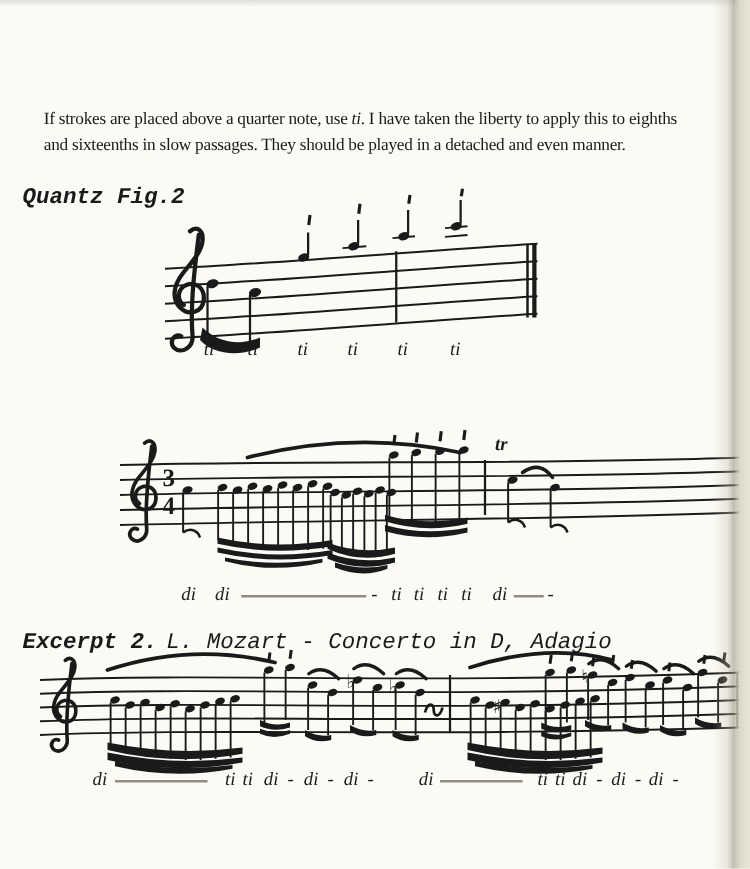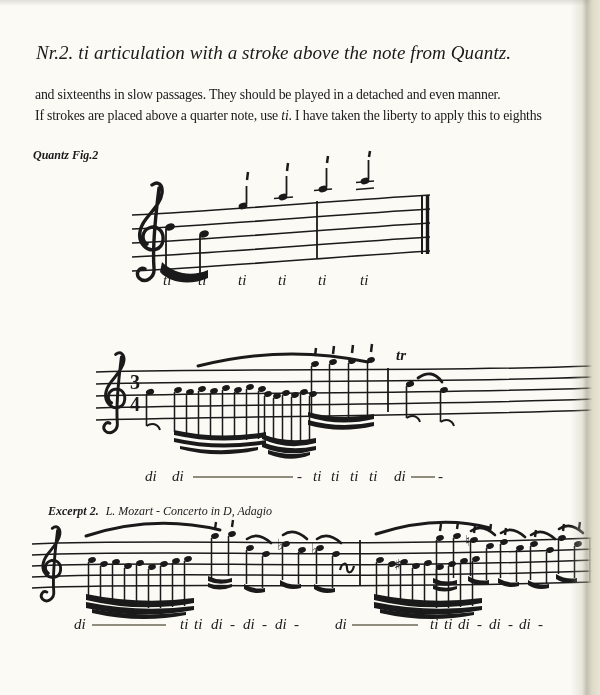--- a/index.html
+++ b/index.html
@@ -11,22 +11,22 @@
   .scan-top{position:absolute;top:0;left:0;width:600px;height:6px;
     background:linear-gradient(180deg,rgba(190,190,184,.45),rgba(190,190,184,0));}
   .scan-edge{position:absolute;right:0;top:0;width:30px;height:695px;
     background:linear-gradient(90deg,rgba(230,226,210,0) 0%,rgba(196,192,172,.35) 40%,
       rgba(148,144,122,.55) 56%,rgba(222,218,200,1) 74%,#e9e5d4 100%);}
   .title{position:absolute;left:36px;top:42px;font-style:italic;font-size:19px;
     white-space:nowrap;letter-spacing:.1px;}
   .intro{position:absolute;left:35px;top:84px;font-size:13.8px;line-height:21px;
     letter-spacing:-.2px;white-space:nowrap;}
   .intro i{font-style:italic;}
-  .figlabel{position:absolute;left:33px;font-size:12px;font-style:italic;font-weight:bold;
-    white-space:nowrap;}
+  .figlabel{position:absolute;left:18px;font-size:18px;font-style:italic;font-weight:bold;
+    white-space:nowrap;font-family:Liberation Mono, monospace;}
   .figlabel .cap{font-weight:normal;margin-left:7px;}
   .lyrics{position:absolute;left:0;top:0;width:600px;height:22px;}
   .lyrics span{position:absolute;top:0;font-style:italic;font-size:15px;white-space:nowrap;}
   .lyrics span.ext{font-size:0;height:2px;background:#908d7e;top:8px;}
   svg{position:absolute;overflow:visible;}
   .qz{left:112px;top:150px;}
   .e1{left:88px;top:342px;}
   .e2{left:28px;top:514px;}
   .ink-s{stroke:#1a1a1a;fill:none;}
   .ink-f{fill:#1a1a1a;stroke:none;}
@@ -34,25 +34,24 @@
   .tsig{font-family:"Liberation Serif",serif;font-weight:bold;font-size:20px;text-anchor:middle;}
   .trtxt{font-family:"Liberation Serif",serif;font-weight:bold;font-style:italic;font-size:15px;}
   .acc{font-family:"DejaVu Sans",sans-serif;font-size:15px;}
 </style>
 </head>
 <body>
 
 <div class="page">
   <div class="scan-top"></div>
 
-  <div class="title">Nr.2. ti articulation with a stroke above the note from Quantz.</div>
 
   <div class="intro">
+    <div><span>If strokes are placed above a quarter note, use </span><i>ti</i><span>. I have taken the liberty to apply this to eighths</span></div>
     <div>and sixteenths in slow passages. They should be played in a detached and even manner.</div>
-    <div><span>If strokes are placed above a quarter note, use </span><i>ti</i><span>. I have taken the liberty to apply this to eighths</span></div>
   </div>
 
   <div class="figlabel" style="top:148px;">Quantz Fig.2</div>
 
   <svg class="qz" width="330" height="136" viewBox="0 -20 330 136">
     <g class="ink-s" stroke-width="1.6">
       <path d="M20,45 C120,40 220,31 318,25"></path>
       <path d="M20,59 C120,54 220,45 318,39"></path>
       <path d="M20,73 C120,68 220,59 318,53"></path>
       <path d="M20,87 C120,82 220,73 318,67"></path>
@@ -178,21 +177,21 @@
     <span style="left:297px">-</span>
     <span style="left:313px">ti</span>
     <span style="left:331px">ti</span>
     <span style="left:350px">ti</span>
     <span style="left:369px">ti</span>
     <span style="left:394px">di</span>
     <span style="left:411px;width:24px" class="ext">—</span>
     <span style="left:438px">-</span>
   </div>
 
-  <div class="figlabel" style="top:504px;margin-left:15px;">
+  <div class="figlabel" style="top:504px;">
     <span>Excerpt 2.</span><span class="cap">L. Mozart - Concerto in D, Adagio</span>
   </div>
 
   <svg class="e2" width="570" height="100" viewBox="0 0 570 100">
     <defs>
       <g id="dg">
         <ellipse class="ink-f" transform="translate(64,46) rotate(-18)" rx="4" ry="2.8"></ellipse>
         <ellipse class="ink-f" transform="translate(76,50) rotate(-18)" rx="4" ry="2.8"></ellipse>
         <ellipse class="ink-f" transform="translate(88,48) rotate(-18)" rx="4" ry="2.8"></ellipse>
         <ellipse class="ink-f" transform="translate(100,52) rotate(-18)" rx="4" ry="2.8"></ellipse>

